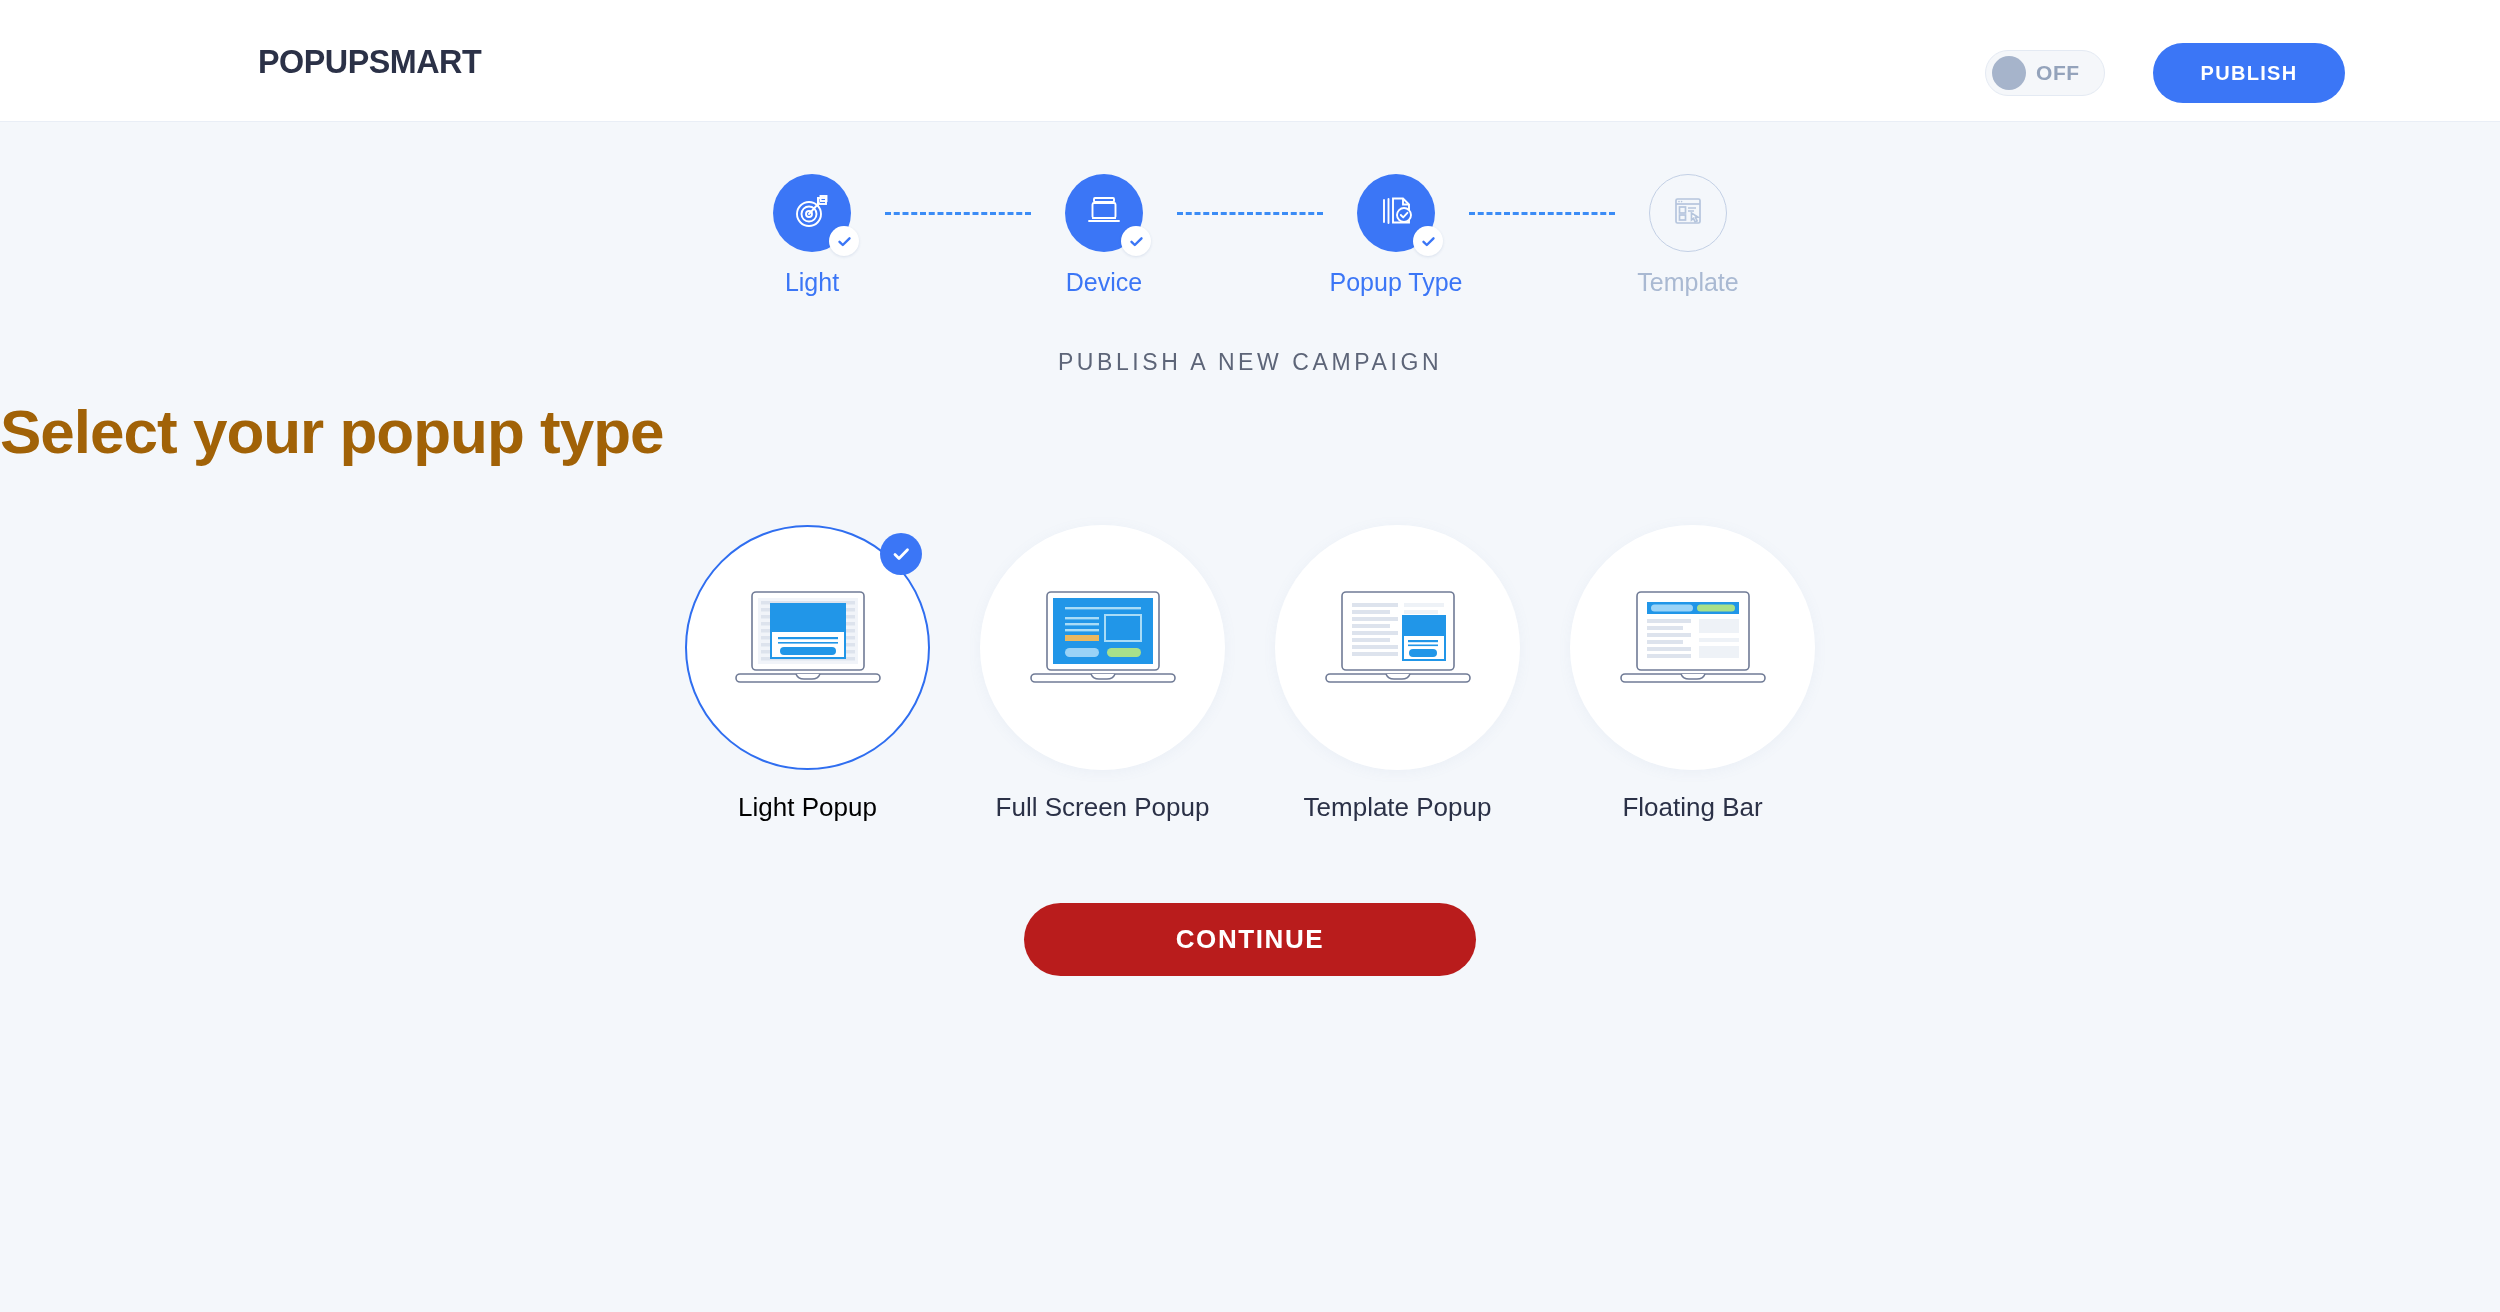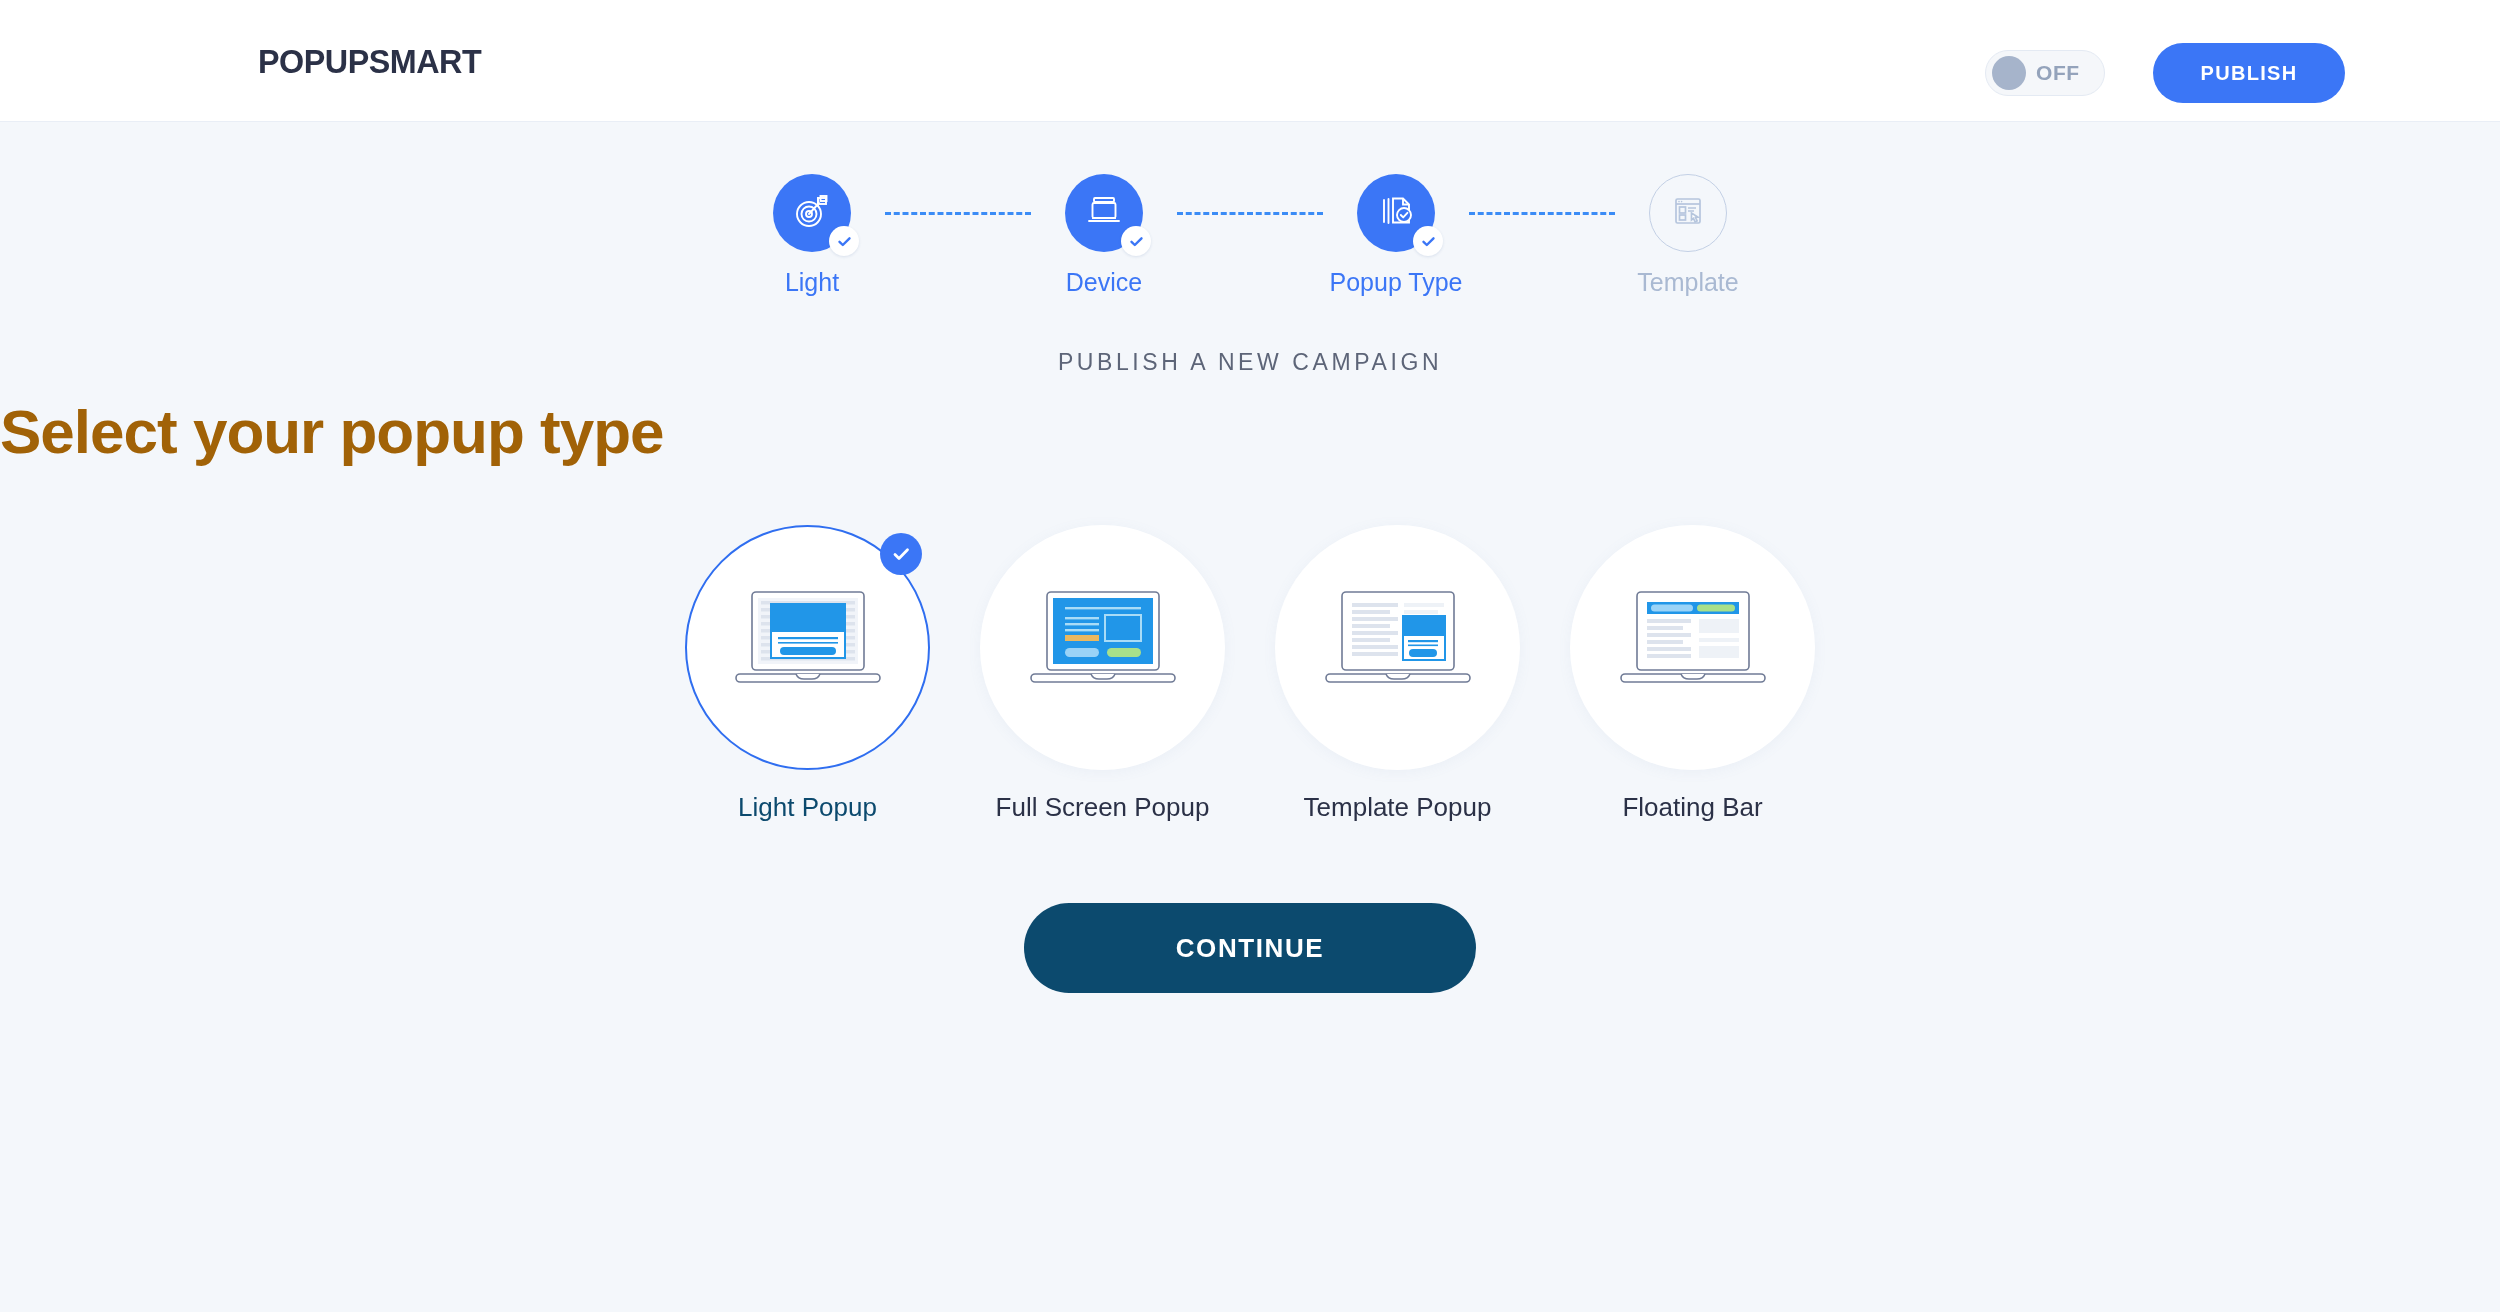--- a/index.html
+++ b/index.html
@@ -193,33 +193,33 @@
     display: flex;
     align-items: center;
     justify-content: center;
   }
   .card-label {
     margin-top: 22px;
     font-size: 26px;
     color: #2b3147;
     white-space: nowrap;
   }
-  .card.selected .card-label { color: #0c4a6e; }
+  .card.selected .card-label { color: #000000; }
 
   
   .continue-wrap {
     margin-top: 80px;
     display: flex;
     justify-content: center;
   }
   .continue-btn {
     width: 452px;
-    height: 90px;
+    height: 73px;
     border-radius: 46px;
-    background: #0c4a6e;
+    background: #b91c1c;
     color: #ffffff;
     border: none;
     font-size: 26px;
     font-weight: 700;
     letter-spacing: 1.6px;
     cursor: pointer;
     font-family: "Liberation Sans", sans-serif;
   }
 </style>
 </head>

